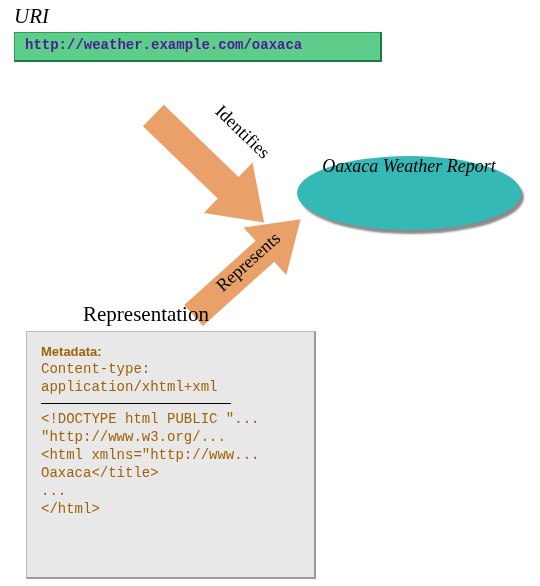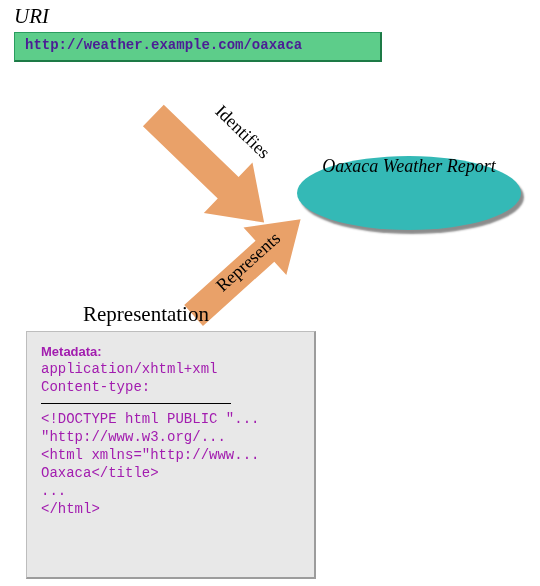--- a/index.html
+++ b/index.html
@@ -65,21 +65,21 @@
     width: 290px;
     height: 248px;
     background: #e8e8e8;
     border-top: 1px solid #bdbdbd;
     border-left: 1px solid #bdbdbd;
     border-right: 2px solid #9c9c9c;
     border-bottom: 2px solid #9c9c9c;
     padding: 12px 14px 10px 14px;
     font-family: "Courier New", monospace;
     font-size: 14px;
-    color: #a21caf;
+    color: #a16207;
     line-height: 1.28;
   }
   .rep-heading {
     font-family: Verdana, Geneva, sans-serif;
     font-weight: bold;
     font-size: 13px;
   }
   .rep-divider {
     border: none;
     border-top: 1.5px solid #000;
@@ -114,22 +114,22 @@
   <g transform="rotate(-42 0 110)">
     <path d="M 12 94 L 108 94 L 108 76 L 156 108 L 108 140 L 108 122 L 12 122 Z" fill="#e9a169" stroke="none"></path>
   </g>
 </svg>
 <div class="arrow-label" style="left:219px; top:278px; transform:rotate(-42deg);">Represents</div>
 
 <div class="label" style="left:48px; top:302px;margin-left:35px;">Representation</div>
 
 <div class="rep-box">
   <div class="rep-heading">Metadata:</div>
+  <div>Content-type:</div>
   <div>application/xhtml+xml</div>
-  <div>Content-type:</div>
   <hr class="rep-divider">
   <div>&lt;!DOCTYPE html PUBLIC "...</div>
   <div>   "http://www.w3.org/...</div>
   <div>&lt;html xmlns="http://www...</div>
   <div>Oaxaca&lt;/title&gt;</div>
   <div>...</div>
   <div>&lt;/html&gt;</div>
 </div>
 
 </body></html>

